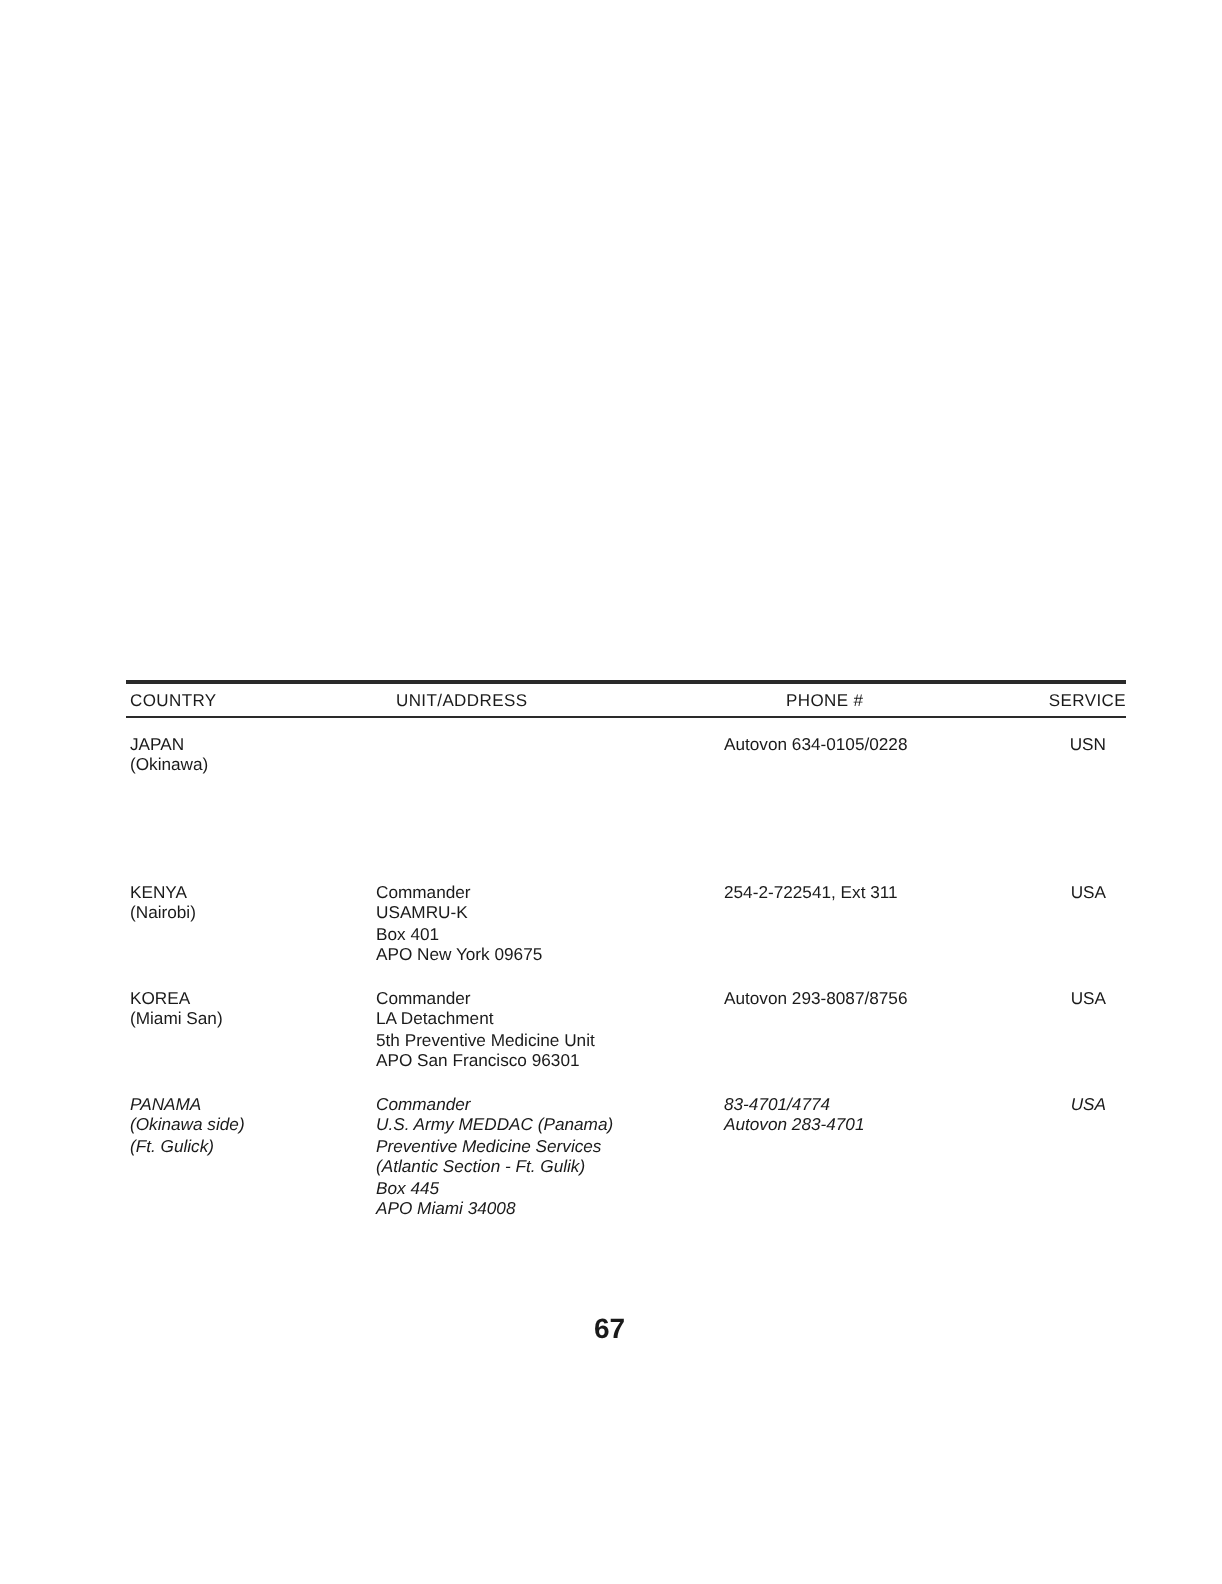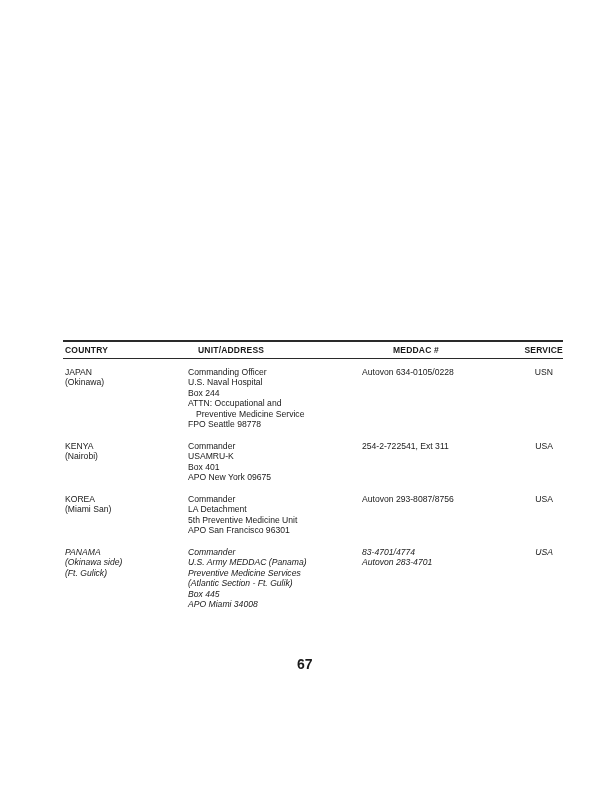--- a/index.html
+++ b/index.html
@@ -2,21 +2,21 @@
 <html><head>
 <meta charset="utf-8">
 <style>
   html, body { margin: 0; padding: 0; background: #ffffff; }
   body { width: 611px; height: 792px; position: relative; overflow: hidden;
          font-family: "Liberation Sans", sans-serif; color: #1a1a1a; }
   .table { position: absolute; left: 63px; top: 340px; width: 500px; }
   .rule { height: 1px; background: #2a2a2a; }
   .rule.top { height: 1.5px; }
   .hdr { position: relative; height: 16px; }
-  .hdr span { position: absolute; top: 3px; font-size: 8.5px; font-weight: bold; letter-spacing: 0.2px; }
+  .hdr span { position: absolute; top: 3px; font-size: 8.5px; font-weight: normal; letter-spacing: 0.2px; }
   .h-country { left: 2px; }
   .h-unit { left: 135px; }
   .h-phone { left: 330px; }
   .h-service { right: 0; }
   .row { position: relative; font-size: 8.6px; line-height: 10.6px; }
   .row .c1 { position: absolute; left: 2px; top: 0; }
   .row .c2 { position: absolute; left: 125px; top: 0; }
   .row .c3 { position: absolute; left: 299px; top: 0; }
   .row .c4 { position: absolute; right: 10px; top: 0; text-align: right; }
   .line { display: block; white-space: nowrap; }
@@ -24,37 +24,29 @@
   .pagenum { position: absolute; left: 297px; top: 656px; font-size: 14px; font-weight: bold; }
 </style>
 </head>
 <body>
 
 <div class="table">
   <div class="rule top"></div>
   <div class="hdr">
     <span class="h-country">COUNTRY</span>
     <span class="h-unit">UNIT/ADDRESS</span>
-    <span class="h-phone">MEDDAC #</span>
+    <span class="h-phone">PHONE #</span>
     <span class="h-service">SERVICE</span>
   </div>
   <div class="rule"></div>
 
   <div class="row" style="margin-top:8px;height:70px;">
     <div class="c1">
       <span class="line">JAPAN</span>
       <span class="line">(Okinawa)</span>
-    </div>
-    <div class="c2">
-      <span class="line">Commanding Officer</span>
-      <span class="line">U.S. Naval Hospital</span>
-      <span class="line">Box 244</span>
-      <span class="line">ATTN: Occupational and</span>
-      <span class="line indent">Preventive Medicine Service</span>
-      <span class="line">FPO Seattle 98778</span>
     </div>
     <div class="c3">
       <span class="line">Autovon 634-0105/0228</span>
     </div>
     <div class="c4">USN</div>
   </div>
 
   <div class="row" style="margin-top:4px;height:53px;">
     <div class="c1">
       <span class="line">KENYA</span>

